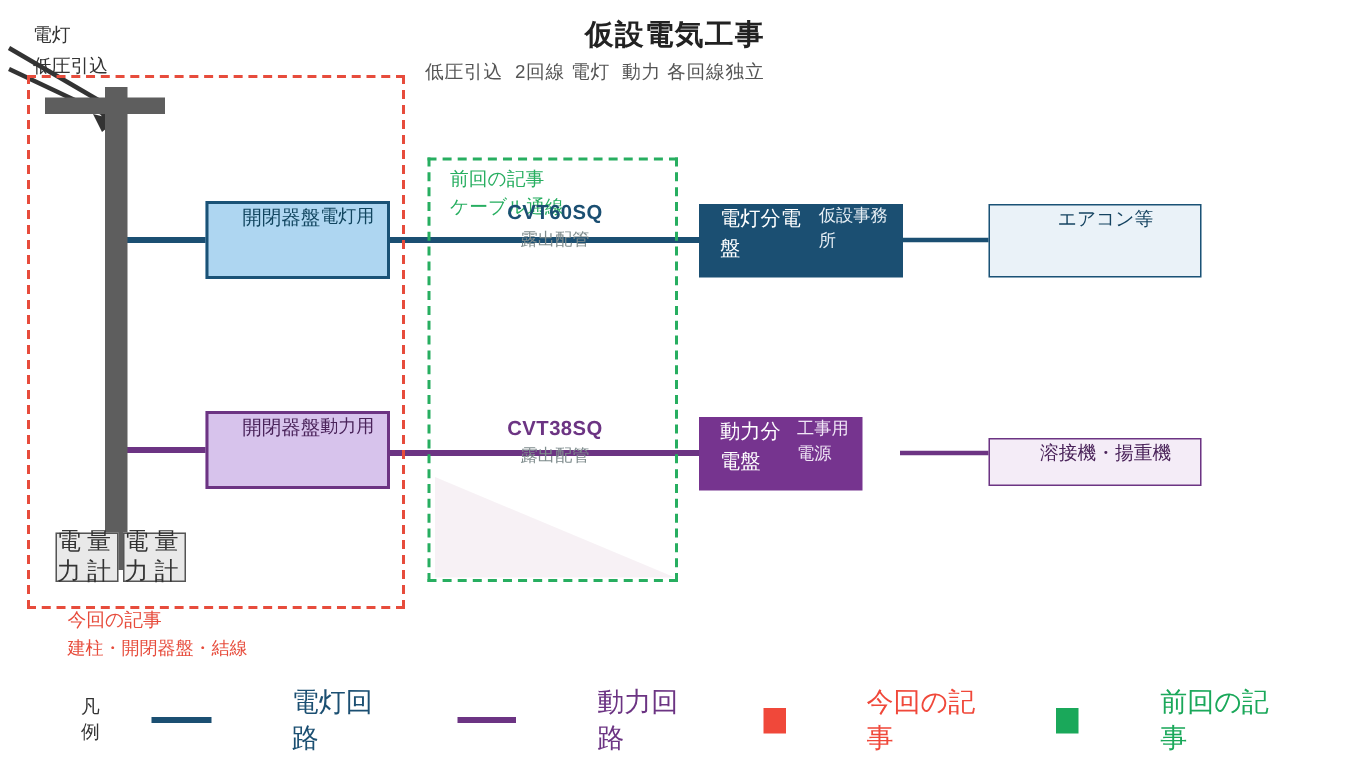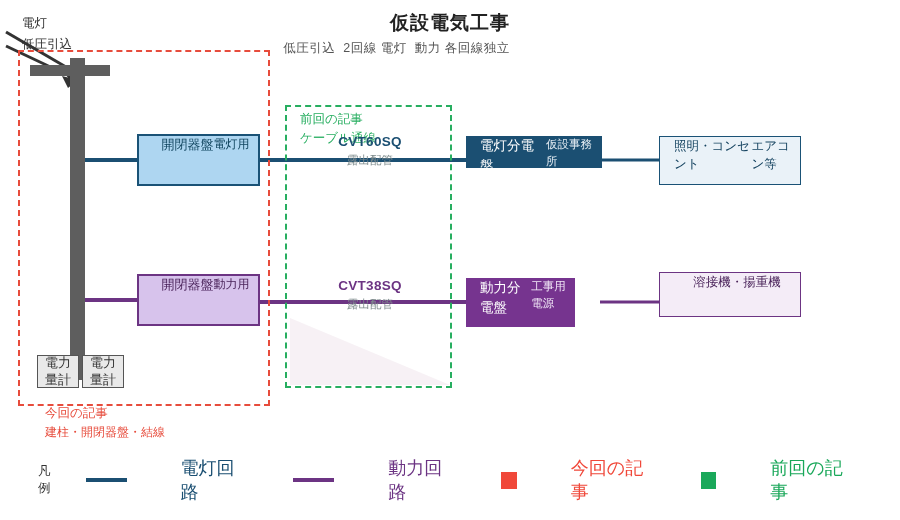--- a/index.html
+++ b/index.html
@@ -42,55 +42,55 @@
   .sw-light .l1{font-size:13px;}
 
   .sw-power{
     left:137px;top:274px;width:123px;height:52px;
     background:#d7c3ec;border:2px solid #6c3483;
   }
   .sw-power .l1,.sw-power .l2{color:#4a235a;font-weight:normal;}
   .sw-power .l1{font-size:13px;}
 
   .db-light{
-    left:466px;top:136px;width:136px;height:32px;
+    left:466px;top:136px;width:136px;height:49px;
     background:#1b4f72;border:none;
   }
   .db-light .l1{color:#ffffff;font-size:13.5px;font-weight:normal;}
   .db-light .l2{color:#e6eef4;font-size:11.5px;}
 
   .db-power{
     left:466px;top:278px;width:109px;height:49px;
     background:#76348f;border:none;
   }
   .db-power .l1{color:#ffffff;font-size:13.5px;font-weight:normal;}
   .db-power .l2{color:#f0e6f6;font-size:11.5px;}
 
   .load-light{
     left:659px;top:136px;width:142px;height:49px;
     background:#eaf2f8;border:1.6px solid #1a5276;
   }
   .load-light .l1,.load-light .l2{color:#154360;font-size:12.5px;font-weight:normal;}
 
   .load-power{
-    left:659px;top:272px;width:142px;height:45px;
+    left:659px;top:292px;width:142px;height:32px;
     background:#f4ecf7;border:1.6px solid #6c3483;
   }
   .load-power .l1,.load-power .l2{color:#4a235a;font-size:12.5px;font-weight:normal;}
 
   
   .pole-mast{position:absolute;left:70px;top:58px;width:15px;height:322px;background:#5e5e5e;}
   .pole-arm{position:absolute;left:30px;top:65px;width:80px;height:11px;background:#5e5e5e;}
 
   
   .meter{
     position:absolute;box-sizing:border-box;
     width:42px;height:33px;background:#e9e9e9;border:1.4px solid #555555;
-    display:flex;flex-direction:column;justify-content:center;align-items:center;
-    font-size:13px;color:#333333;line-height:1.25;
+    display:flex;flex-direction:row;justify-content:center;align-items:center;
+    font-size:16px;color:#333333;line-height:1.25;
   }
   .meter-a{left:37px;top:355px;}
   .meter-b{left:82px;top:355px;}
 
   
   .scope-now{
     position:absolute;left:18px;top:50px;width:252px;height:356px;
     border:2px dashed #e74c3c;box-sizing:border-box;background:transparent;
   }
   .scope-prev{
@@ -117,21 +117,21 @@
   .cable-60 .cname{color:#1b4f72;}
   .cable-38{left:300px;top:276px;width:140px;}
   .cable-38 .cname{color:#6c3483;}
 
   
   .in-label{position:absolute;font-size:12.5px;color:#333333;line-height:1.5;}
   .in-l1{left:22px;top:14px;}
   .in-l2{left:22px;top:35px;}
 
   
-  .legend{position:absolute;left:38px;top:468px;height:24px;display:flex;align-items:center;}
+  .legend{position:absolute;left:54px;top:468px;height:24px;display:flex;align-items:center;}
   .legend .lg-title{font-size:12.5px;color:#333333;margin-right:24px;}
   .legend .lg-item{display:flex;align-items:center;margin-right:46px;}
   .legend .lg-line{width:44px;height:3.5px;margin-right:10px;}
   .legend .lg-swatch{width:17px;height:17px;margin-right:10px;}
   .legend .lg-text{font-size:18px;margin-left:44px;}
 </style>
 </head>
 <body>
 
 <div id="stage">
@@ -214,21 +214,20 @@
     <span class="l1">電灯分電盤</span>
     <span class="l2">仮設事務所</span>
   </div>
 
   <div class="box db-power">
     <span class="l1">動力分電盤</span>
     <span class="l2">工事用電源</span>
   </div>
 
   <div class="box load-light">
-    <span class="l1">照明・コンセント</span>
     <span class="l2">エアコン等</span>
   </div>
 
   <div class="box load-power">
     <span class="l1">溶接機・揚重機</span>
   </div>
 
   <div class="legend">
     <span class="lg-title">凡例</span>
 

